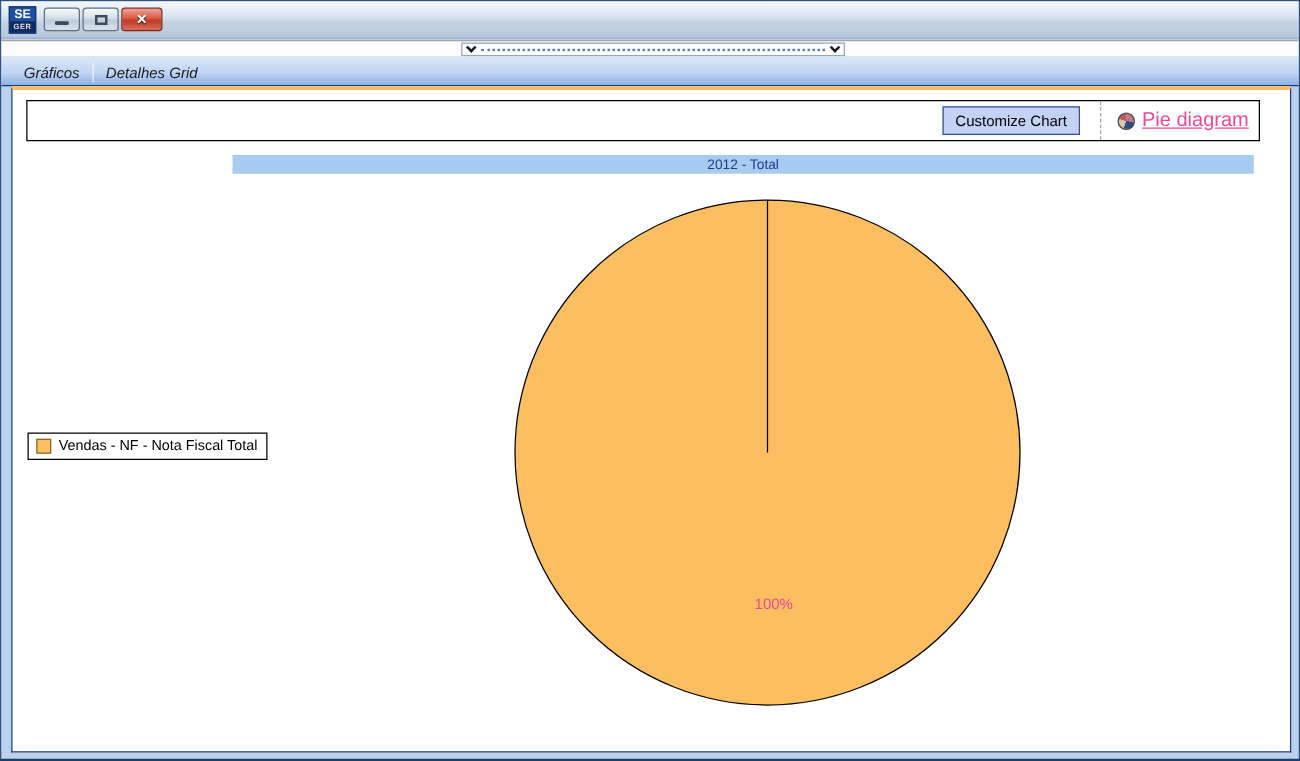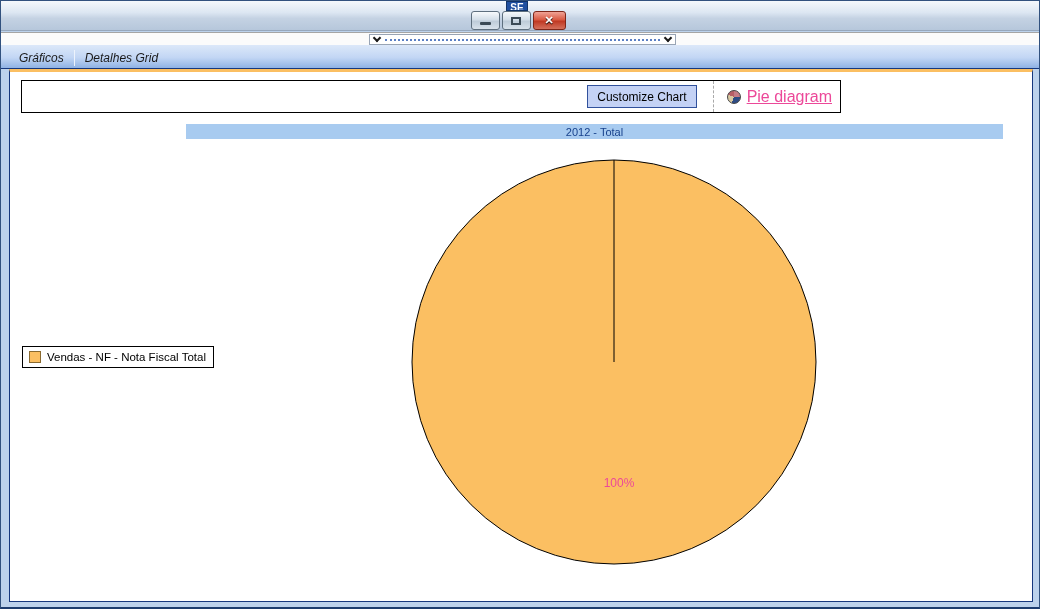--- a/index.html
+++ b/index.html
@@ -4,21 +4,21 @@
 <style>
   * { margin:0; padding:0; box-sizing:border-box; }
   html,body { width:1040px; height:609px; font-family:"Liberation Sans", sans-serif; background:#fff; }
 
   .window { position:relative; width:1040px; height:609px;
     background:#BCD2EC; border:1px solid #31517E; border-bottom:2px solid #1C3C6E; overflow:hidden; }
 
   
   .titlebar { position:absolute; left:0; top:0; width:1038px; height:30px;
     background:linear-gradient(#F4F8FC 0%, #DCE6F2 40%, #C4D2E3 60%, #B6C7DB 100%);
-    border-bottom:1px solid #96A7BC; display:flex; align-items:center; padding:0 6px;flex-direction:column; }
+    border-bottom:1px solid #96A7BC; display:flex; align-items:center; padding:0 6px; }
   .app-icon { width:22px; height:22px; margin-right:6px; background:#1F4FA0; border:1px solid #123468;
     color:#fff; font-size:10px; font-weight:bold; line-height:11px; text-align:center; overflow:hidden; }
   .app-icon .sub { display:block; font-size:6px; background:#0E2C66; color:#F4D9D9; letter-spacing:0.5px; }
   .title-text { font-size:12px; color:#111; flex:1; white-space:nowrap; overflow:hidden; }
   .win-controls { display:flex; gap:2px; margin-right:4px; }
   .win-btn { width:29px; height:19px; border:1px solid #5E6F7E; border-radius:3px;
     background:linear-gradient(#F7FAFC, #D3DEE8 45%, #BECCD9 55%, #D8E2EB);
     display:flex; align-items:center; justify-content:center; cursor:pointer; }
   .win-btn.close { width:33px; background:linear-gradient(#F0A396, #D95B44 45%, #C03A24 55%, #D4705C);
     border-color:#7E2619; color:#fff; font-size:11px; font-weight:bold; text-shadow:0 1px 1px #000; }
@@ -42,21 +42,21 @@
     cursor:pointer; white-space:nowrap;font-style:italic; }
   .tab-sep { width:1px; height:16px; background:#EDF3FC; margin-bottom:2px; }
   .tab.active { height:24px; background:linear-gradient(#FEF3DC 0%, #FCD68F 55%, #FBBF62 100%);
     border:1px solid #16387E; border-bottom:none; border-radius:3px 3px 0 0; position:relative; top:1px; }
 
   
   .page { position:absolute; left:8px; top:68px; width:1024px; height:533px; background:#FFFFFF;
     border:1px solid #16387E; border-top:3px solid #FBBF62; }
 
   
-  .toolbar-box { position:absolute; left:11px; top:8px; width:820px; height:33px;
+  .toolbar-box { position:absolute; left:11px; top:8px; width:987px; height:33px;
     border:1px solid #000; background:#fff; display:flex; align-items:center;
     justify-content:flex-end; padding-right:8px; }
   .customize-btn { height:23px; padding:0 9px; font-size:12px; color:#000;
     font-family:"Liberation Sans", sans-serif;
     background:#C4D2F5; border:1px solid #31519C; cursor:pointer; }
   .toolbar-dash { width:1px; height:31px; border-left:1px dashed #A9A9A9; margin:0 13px 0 16px; }
   .pie-icon { width:14px; height:14px; border-radius:50%; border:1px solid #444; margin-right:6px;
     background:conic-gradient(#C47B85 0 95deg, #2E4C84 95deg 200deg, #D9C9A2 200deg 290deg, #B75E66 290deg 360deg);
     flex:0 0 auto; }
   .pie-link { font-size:16px; color:#ec4899; text-decoration:underline; cursor:pointer; white-space:nowrap; }

